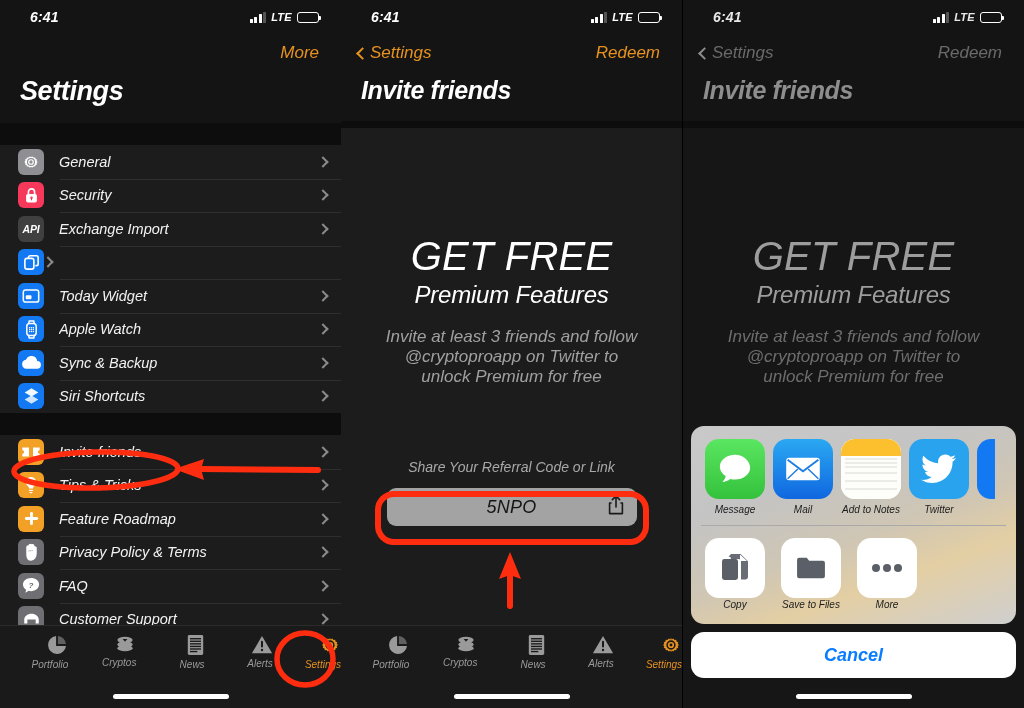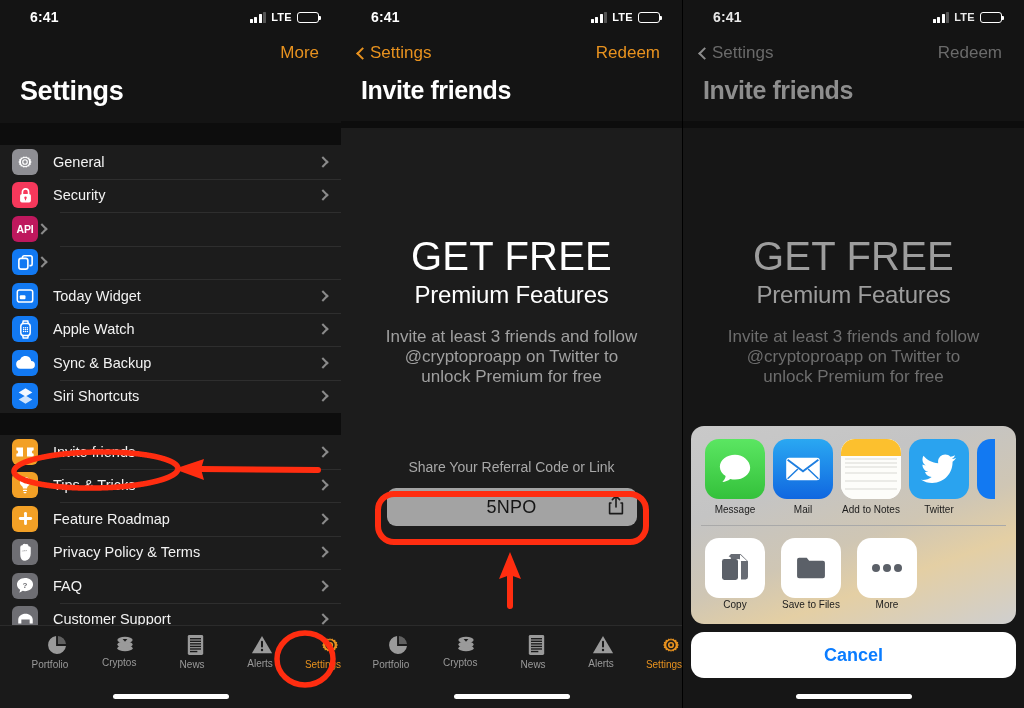--- a/index.html
+++ b/index.html
@@ -2,21 +2,21 @@
 <html><head>
 <meta charset="utf-8">
 <style>
   * { box-sizing: border-box; margin: 0; padding: 0; }
   html, body {
     width: 1024px; height: 708px;
     background: #000;
     font-family: "Liberation Sans", sans-serif;
     overflow: hidden;
   }
-  .stage { position: relative; width: 912px; height: 708px; background: #000; }
+  .stage { position: relative; width: 912px; height: 708px; background: #000; font-style: italic; }
 
   .panel {
     position: absolute; top: 0; height: 708px; width: 341px;
     background: #0d0d0d; overflow: hidden;
   }
   #panel1 { left: 0; }
   #panel2 { left: 341px; }
   #panel3 { left: 683px; width: 341px; }
 
   
@@ -63,21 +63,21 @@
     background: #141414; padding: 4px 20px 16px 20px;
     color: #fff; font-size: 27px; font-weight: bold; letter-spacing: -.4px;
   }
   .largetitle.small { font-size: 25px; }
 
   
   .list-gap { height: 22px; background: #0d0d0d; }
   .list-group { background: #1c1c1c; }
   .row {
     position: relative; display: flex; align-items: center;
-    height: 33.5px; padding-left: 12px; padding-right: 14px; cursor: pointer;
+    height: 33.5px; padding-left: 18px; padding-right: 14px; cursor: pointer;
   }
   .row + .row::before {
     content: ""; position: absolute; left: 60px; right: 0; top: 0;
     height: 1px; background: #2e2e2e;
   }
   .row-icon {
     width: 26px; height: 26px; border-radius: 6px; flex: 0 0 26px;
     display: flex; align-items: center; justify-content: center;
     color: #fff; font-size: 11px; font-weight: bold; overflow: hidden;
   }
@@ -227,23 +227,24 @@
               <rect x="2" y="9" width="14" height="11" rx="2.4"></rect>
               <path d="M5 9V6.4a4 4 0 018 0V9" fill="none" stroke="#fff" stroke-width="2.1"></path>
               <circle cx="9" cy="14" r="1.6" fill="#F6385B"></circle>
               <rect x="8.3" y="14" width="1.4" height="3.2" fill="#F6385B"></rect>
             </svg>
           </span>
       <span class="row-label">Security</span>
       <span class="chev-r"></span>
     </div>
     <div class="row">
-      <span class="row-icon" style="background:#be185d">
+      <span class="row-icon" style="background:#404040">
             <span style="font-size:10.5px;font-weight:bold;letter-spacing:-.2px">API</span>
           </span>
+      <span class="row-label">Exchange Import</span>
       <span class="chev-r"></span>
     </div>
     <div class="row">
       <span class="row-icon" style="background:#1279F2">
             <svg width="17" height="17" viewBox="0 0 20 20" fill="none" stroke="#fff" stroke-width="1.9">
               <rect x="2.2" y="5.2" width="10.6" height="12.6" rx="2.6"></rect>
               <path d="M6.4 5.2V4.1a2 2 0 012-2h7.4a2 2 0 012 2v7.6a2 2 0 01-2 2h-1.2"></path>
             </svg>
           </span>
       <span class="chev-r"></span>

